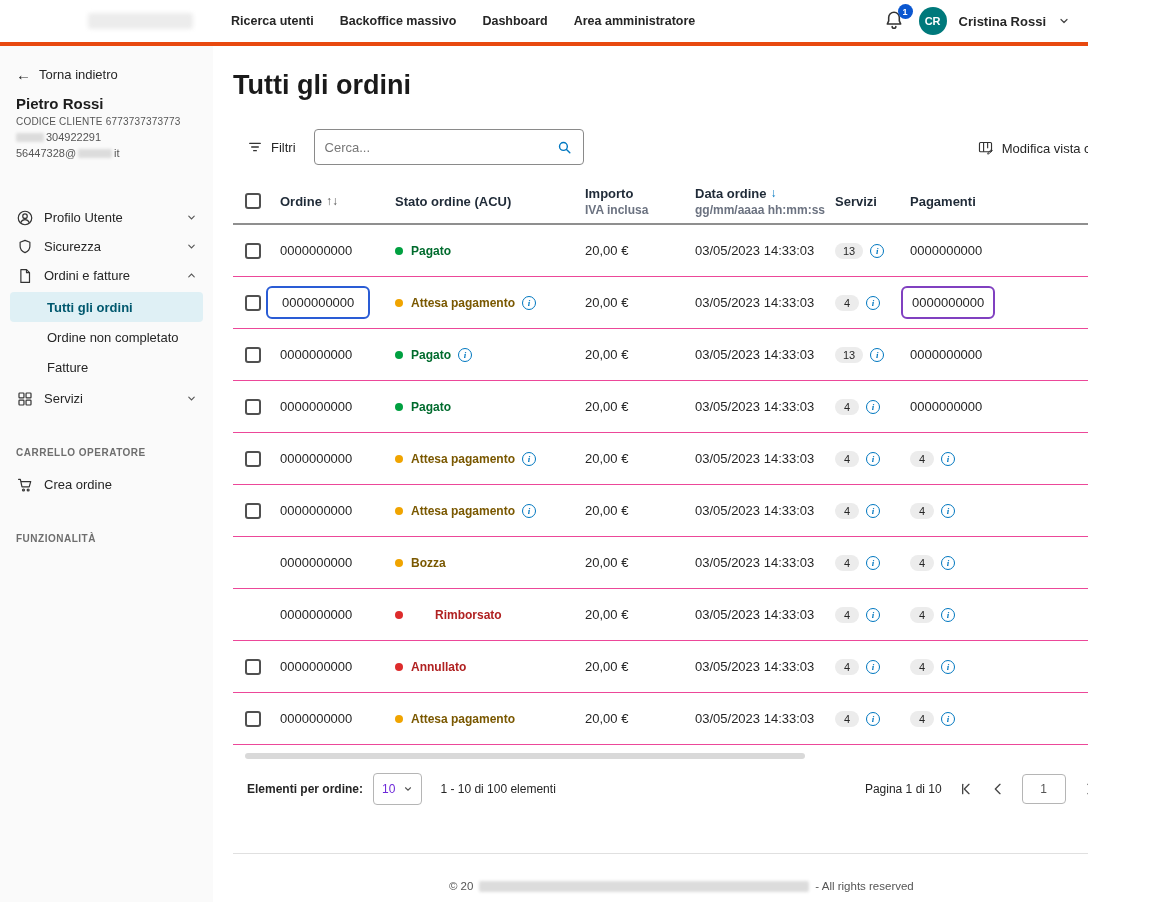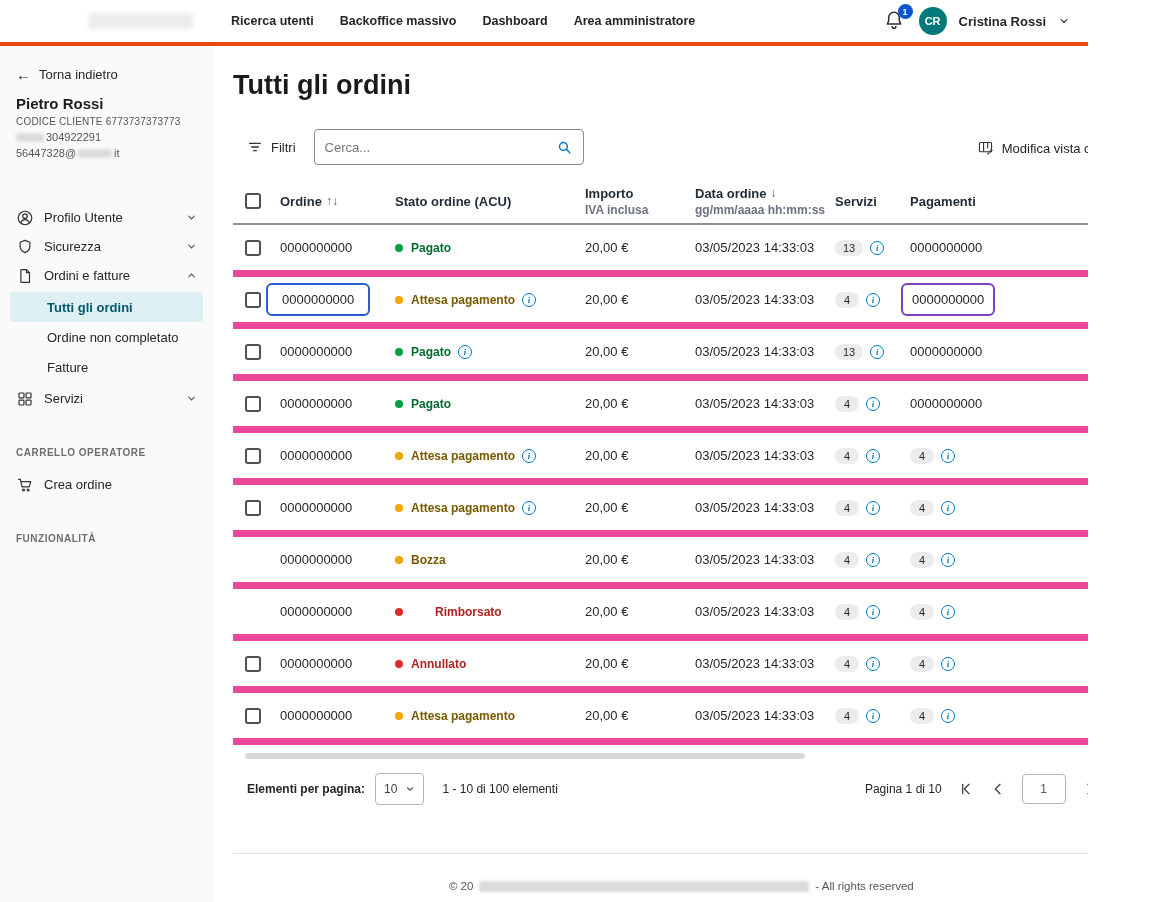--- a/index.html
+++ b/index.html
@@ -47,21 +47,21 @@
   
   .page-title{font-size:27px;font-weight:bold;color:#1a1a1a;margin-bottom:28px}
   .toolbar{display:flex;align-items:center;margin-bottom:14px}
   .filters{display:flex;align-items:center;gap:8px;font-size:13px;margin:0 18px 0 14px;cursor:pointer}
   .search{width:270px;height:36px;border:1px solid #8a8a8a;border-radius:4px;display:flex;align-items:center;padding:0 10px;background:#fff}
   .search input{border:none;outline:none;flex:1;font-size:13px;color:#333;background:transparent}
   .search input::placeholder{color:#777}
   .columns-btn{margin-left:auto;display:flex;align-items:flex-end;gap:8px;font-size:13px;cursor:pointer}
 
   
-  .grid-row{display:grid;grid-template-columns:47px 115px 190px 110px 140px 75px 190px 1fr;align-items:center;min-height:52px;border-bottom:7px solid #ec4899}
+  .grid-row{display:grid;grid-template-columns:47px 115px 190px 110px 140px 75px 190px 1fr;align-items:center;min-height:52px;border-bottom:1px solid #ec4899}
   .grid-row.head{min-height:46px;border-bottom:2px solid #8f8f8f}
   .cell{font-size:13px;color:#262626;display:flex;align-items:center}
   .cb-cell{padding-left:12px}
   .th{font-size:13px;font-weight:bold;color:#1f2a37;display:block}
   .th .line{display:flex;align-items:center;gap:4px}
   .th-sub{font-size:12px;font-weight:bold;color:#6b7280;margin-top:2px}
   .sort{color:#555;font-size:12px}
   .sort.active{color:var(--accent-blue,#0077C0);font-weight:bold}
   .checkbox{width:16px;height:16px;border:2px solid #505050;border-radius:3px;background:#fff;display:inline-block;cursor:pointer}
   .dot{width:8px;height:8px;border-radius:50%;display:inline-block;margin-right:8px;flex-shrink:0}
@@ -71,21 +71,21 @@
   .dots{background:none;border:none;color:#3a4a54;font-size:13px;font-weight:bold;letter-spacing:2px;cursor:pointer}
   .actions-cell{justify-content:flex-end;padding-right:10px}
   .order-num.hl-blue{border:2px solid var(--highlight-blue,#2A5CD5);border-radius:6px;padding:7px 14px;margin:-9px -14px}
   .pay-num.hl-purple{border:2px solid var(--highlight-purple,#8040C0);border-radius:6px;padding:7px 9px;margin:-9px -9px}
 
   
   .hscroll{height:10px;position:relative;margin-top:6px}
   .hscroll .thumb{position:absolute;left:12px;top:2px;height:6px;width:560px;background:#d9d9d9;border-radius:3px;cursor:pointer}
   .pagination{display:flex;align-items:center;padding:12px 0 16px;font-size:12px;color:#262626}
   .pp-label{font-weight:bold;margin-left:14px}
-  .pp-select{border:1px solid #b5b5b5;border-radius:4px;height:32px;padding:0 8px;display:flex;align-items:center;gap:8px;margin:0 18px 0 10px;cursor:pointer;color:#404040}
+  .pp-select{border:1px solid #b5b5b5;border-radius:4px;height:32px;padding:0 8px;display:flex;align-items:center;gap:8px;margin:0 18px 0 10px;cursor:pointer;color:#6d28d9}
   .pag-right{margin-left:auto;display:flex;align-items:center;gap:16px}
   .pbtn{background:none;border:none;cursor:pointer;display:flex;align-items:center;padding:0}
   .page-input{width:44px;height:30px;border:1px solid #b5b5b5;border-radius:4px;text-align:center;font-size:12px;color:#555;outline:none}
 
   .bottom-divider{border-top:1px solid #e0e0e0;margin-top:32px}
   .footer{padding:26px 0;display:flex;justify-content:center;align-items:center;gap:6px;font-size:11.5px;color:#555}
 
   
   .context-menu{position:absolute;left:930px;top:324px;min-width:186px;background:#fff;border-radius:8px;box-shadow:0 2px 14px rgba(0,0,0,.25);padding:4px 0;z-index:50}
   .menu-item{font-size:12px;color:#262626;padding:9px 14px;cursor:pointer;white-space:nowrap}
@@ -557,21 +557,21 @@
               </div>
             </div>
           </div>
       </div>
 
       <div class="hscroll">
           <div class="thumb"></div>
         </div>
 
       <div class="pagination">
-        <span class="pp-label">Elementi per pagina:</span>
+        <span class="pp-label">Elementi per ordine:</span>
         <div class="pp-select">
           <span>10</span>
           <svg width="10" height="10" viewBox="0 0 24 24" fill="none" stroke="#555" stroke-width="2.6" stroke-linecap="round">
               <path d="m6 9 6 6 6-6"></path>
             </svg>
         </div>
         <span>1 - 10 di 100 elementi</span>
         <div class="pag-right">
           <span>Pagina 1 di 10</span>
           <button class="pbtn">

